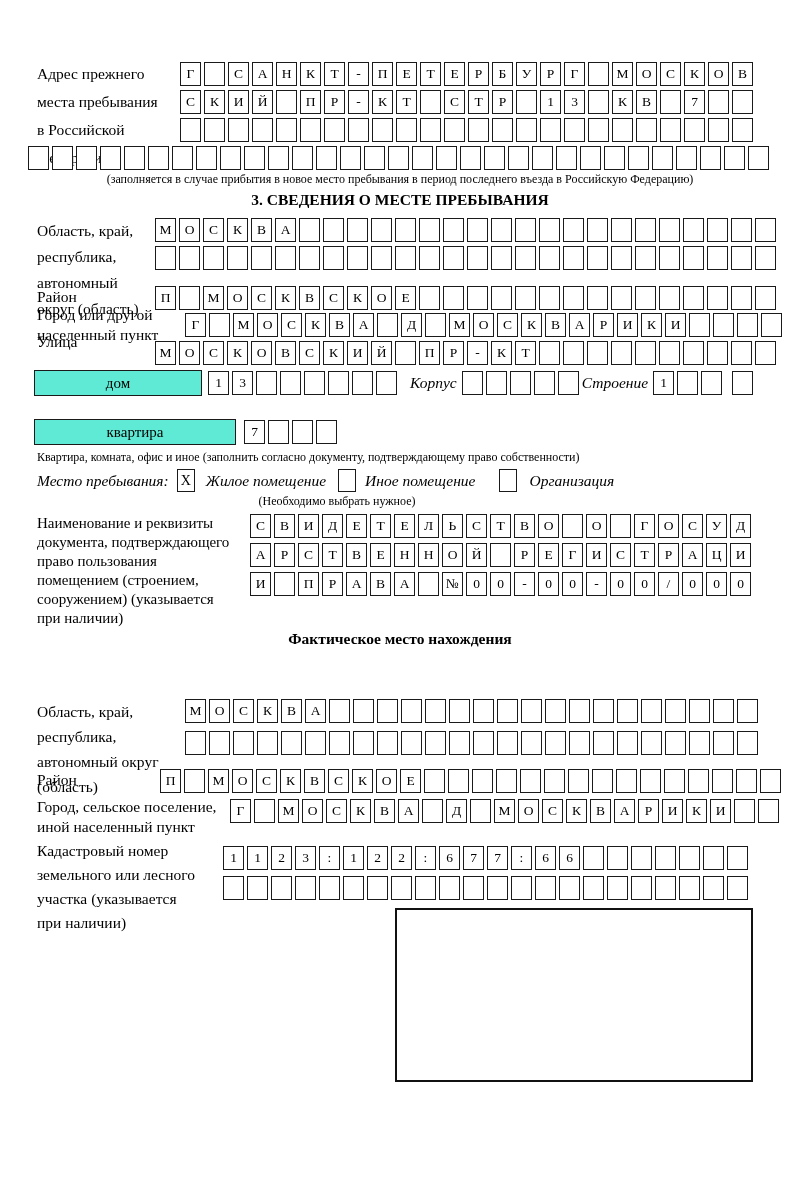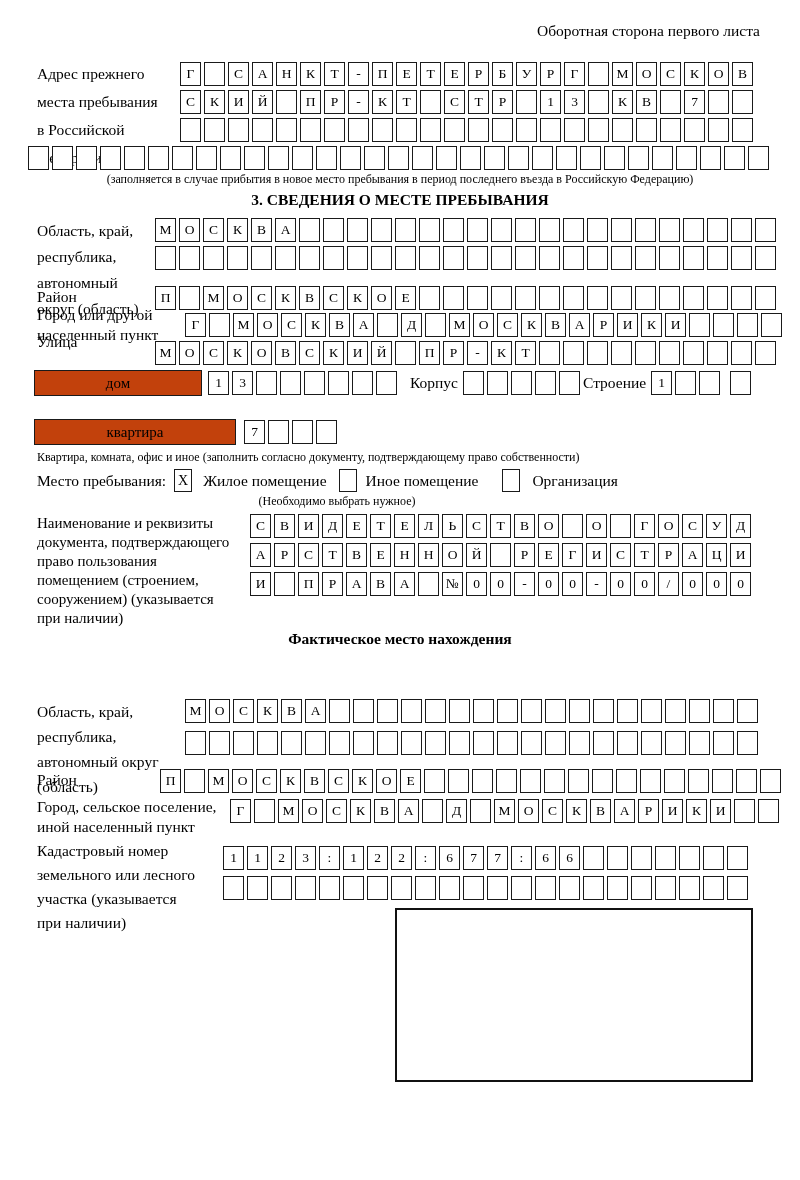--- a/index.html
+++ b/index.html
@@ -9,33 +9,32 @@
   .lbl{font-size:15.5px;white-space:pre-line;}
   .cap{font-size:12px;}
   .center{left:0;width:800px;text-align:center;}
   .bold{font-weight:bold;}
   .grid{display:flex;}
   .rows{display:flex;flex-direction:column;gap:4px;}
   .cell{box-sizing:border-box;flex:0 0 auto;width:21px;height:24px;margin-right:3px;
         border:1.8px solid #1a1a1a;display:flex;align-items:center;justify-content:center;
         font-size:13.5px;background:#fff;}
   .wbox{box-sizing:border-box;height:26px;border:1.8px solid #1a1a1a;display:flex;
-        align-items:center;justify-content:center;font-size:15px;background:#c2410c;}
+        align-items:center;justify-content:center;font-size:15px;background:#5eead4;}
   .checkbox{box-sizing:border-box;width:18px;height:23px;border:1.8px solid #1a1a1a;
         display:flex;align-items:center;justify-content:center;font-size:14px;background:#fff;}
   .flexrow{display:flex;align-items:center;}
-  .inl{font-size:15.5px;}
+  .inl{font-size:15.5px;font-style:italic;}
   .stamp-box{box-sizing:border-box;border:2px solid #111;background:#fff;}
 </style>
 </head>
 <body>
 
 <div class="page">
 
-  <div class="abs lbl" style="top:22px;right:40px;text-align:right;">Оборотная сторона первого листа</div>
 
   <div class="abs lbl" style="left:37px;top:60px;line-height:28px;width:150px;">Адрес прежнего
 места пребывания
 в Российской
 Федерации</div>
   <div class="abs rows" style="left:180px;top:62px;">
     <div class="grid">
         <span class="cell">Г</span>
         <span class="cell"></span>
         <span class="cell">С</span>

